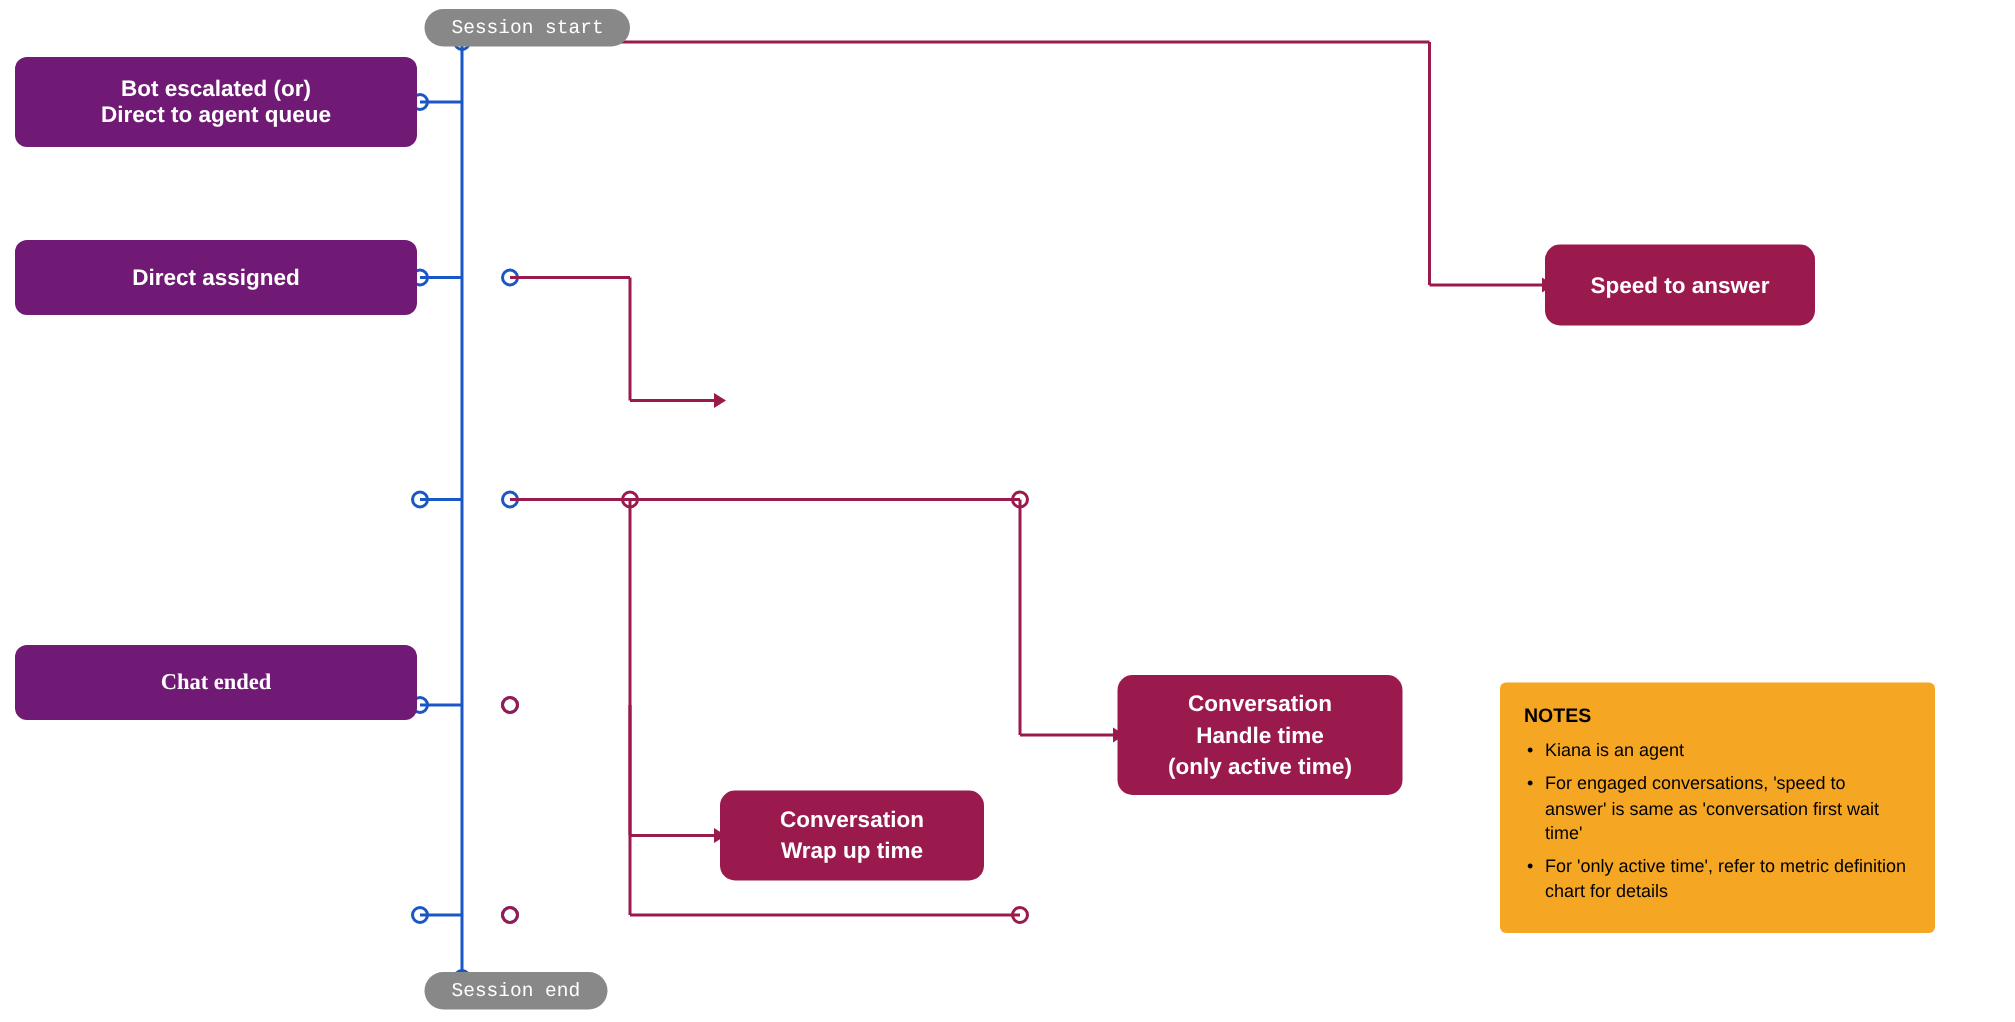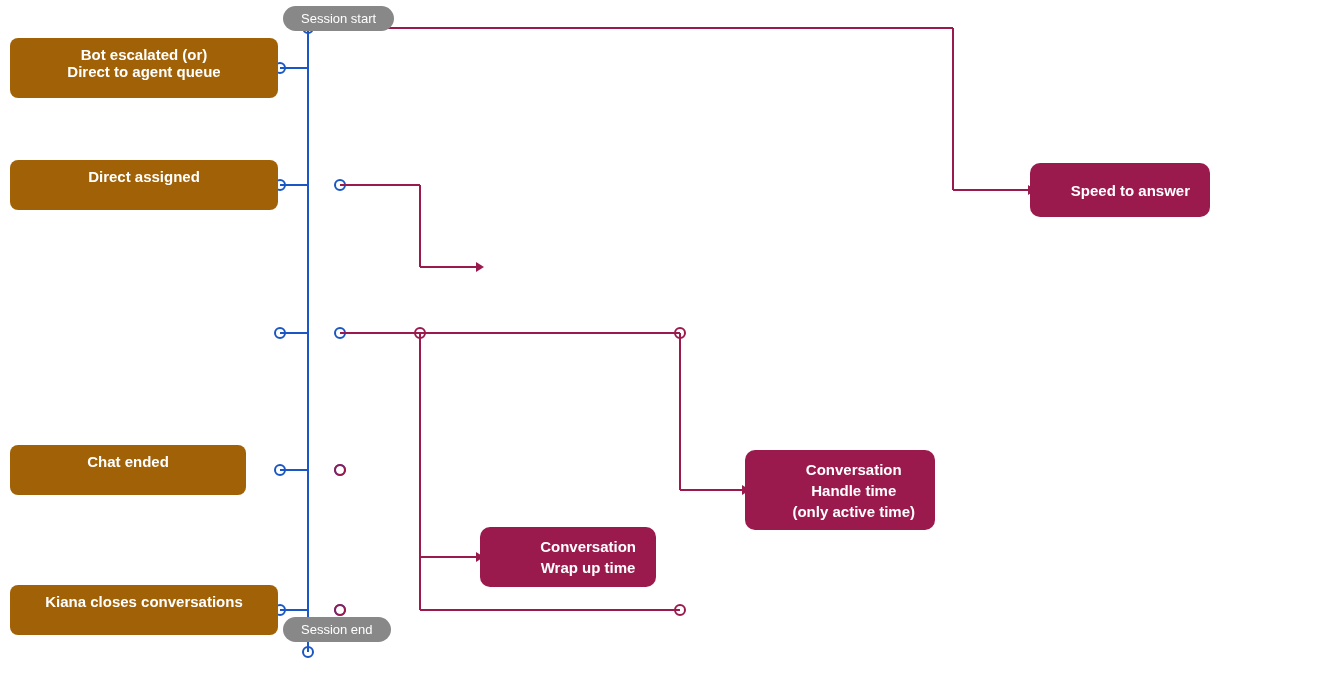--- a/index.html
+++ b/index.html
@@ -22,46 +22,47 @@
     
     .session-pill {
       position: absolute;
       background: #888;
       color: #fff;
       border-radius: 20px;
       padding: 5px 18px;
       font-size: 13px;
       font-weight: 500;
       white-space: nowrap;
+      font-family: Liberation Mono, monospace;
     }
 
     
     .event-box {
       position: absolute;
-      background: #a16207;
+      background: #701a75;
       color: #fff;
       border-radius: 8px;
       display: flex;
-      align-items: flex-start;
+      align-items: center;
       justify-content: center;
       text-align: center;
       font-size: 15px;
       font-weight: 600;
       padding: 8px 16px;
     }
 
     
     .metric-box {
       position: absolute;
       background: #9b1a4e;
       color: #fff;
       border-radius: 10px;
       display: flex;
       align-items: center;
-      justify-content: flex-end;
+      justify-content: center;
       text-align: center;
       font-size: 15px;
       font-weight: 600;
       padding: 10px 20px;
       line-height: 1.4;
     }
 
     
     .notes-box {
       position: absolute;
@@ -170,50 +171,55 @@
 
     <circle cx="340" cy="610" r="5" fill="none" stroke="#9b1a4e" stroke-width="2"></circle>
 
     <line x1="420" y1="610" x2="680" y2="610" stroke="#9b1a4e" stroke-width="2"></line>
     <circle cx="680" cy="610" r="5" fill="none" stroke="#9b1a4e" stroke-width="2"></circle>
 
   </svg>
 
   <div class="session-pill" style="left: 283px; top: 6px;">Session start</div>
 
-  <div class="session-pill" style="left: 283px; top: 617px;">Session end</div>
+  <div class="session-pill" style="left: 283px; top: 648px;">Session end</div>
 
   <div class="event-box" style="left: 10px; top: 38px; width: 268px; height: 60px;">
     <span style="white-space: pre-line; text-align: center;">Bot escalated (or)
 Direct to agent queue</span>
   </div>
 
   <div class="event-box" style="left: 10px; top: 160px; width: 268px; height: 50px;">
     <span>Direct assigned</span>
   </div>
 
 
-  <div class="event-box" style="left: 10px; top: 445px; width: 236px; height: 50px;">
+  <div class="event-box" style="left: 10px; top: 430px; width: 268px; height: 50px; font-family: Liberation Serif, serif;">
     <span>Chat ended</span>
   </div>
 
-  <div class="event-box" style="left: 10px; top: 585px; width: 268px; height: 50px;">
-    <span>Kiana closes conversations</span>
-  </div>
 
 
   <div class="metric-box" style="left: 1030px; top: 163px; width: 180px; height: 54px;">
     <span>Speed to answer</span>
   </div>
 
   <div class="metric-box" style="left: 745px; top: 450px; width: 190px; height: 80px;">
     <span style="white-space: pre-line; text-align: center;">Conversation
 Handle time
 (only active time)</span>
   </div>
 
   <div class="metric-box" style="left: 480px; top: 527px; width: 176px; height: 60px;">
     <span style="white-space: pre-line; text-align: center;">Conversation
 Wrap up time</span>
   </div>
 
+  <div class="notes-box" style="left: 1000px; top: 455px;">
+    <div class="notes-title">NOTES</div>
+    <ul>
+      <li>Kiana is an agent</li>
+      <li>For engaged conversations, 'speed to answer' is same as 'conversation first wait time'</li>
+      <li>For 'only active time', refer to metric definition chart for details</li>
+    </ul>
+  </div>
 
 </div>
 
 </body></html>

